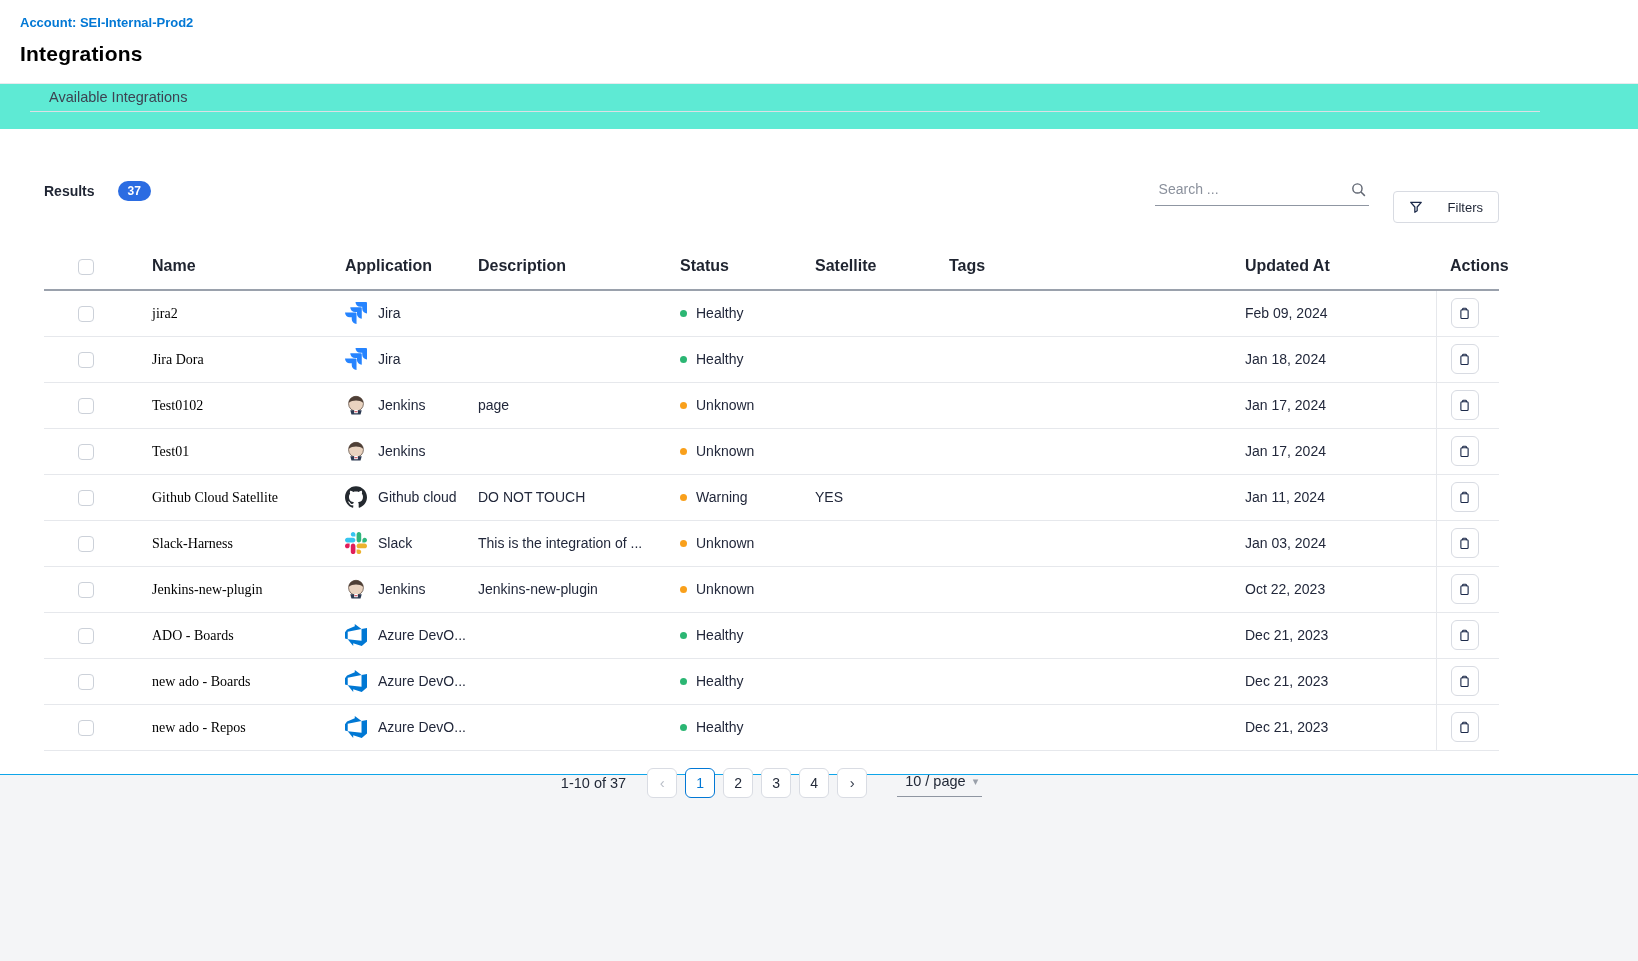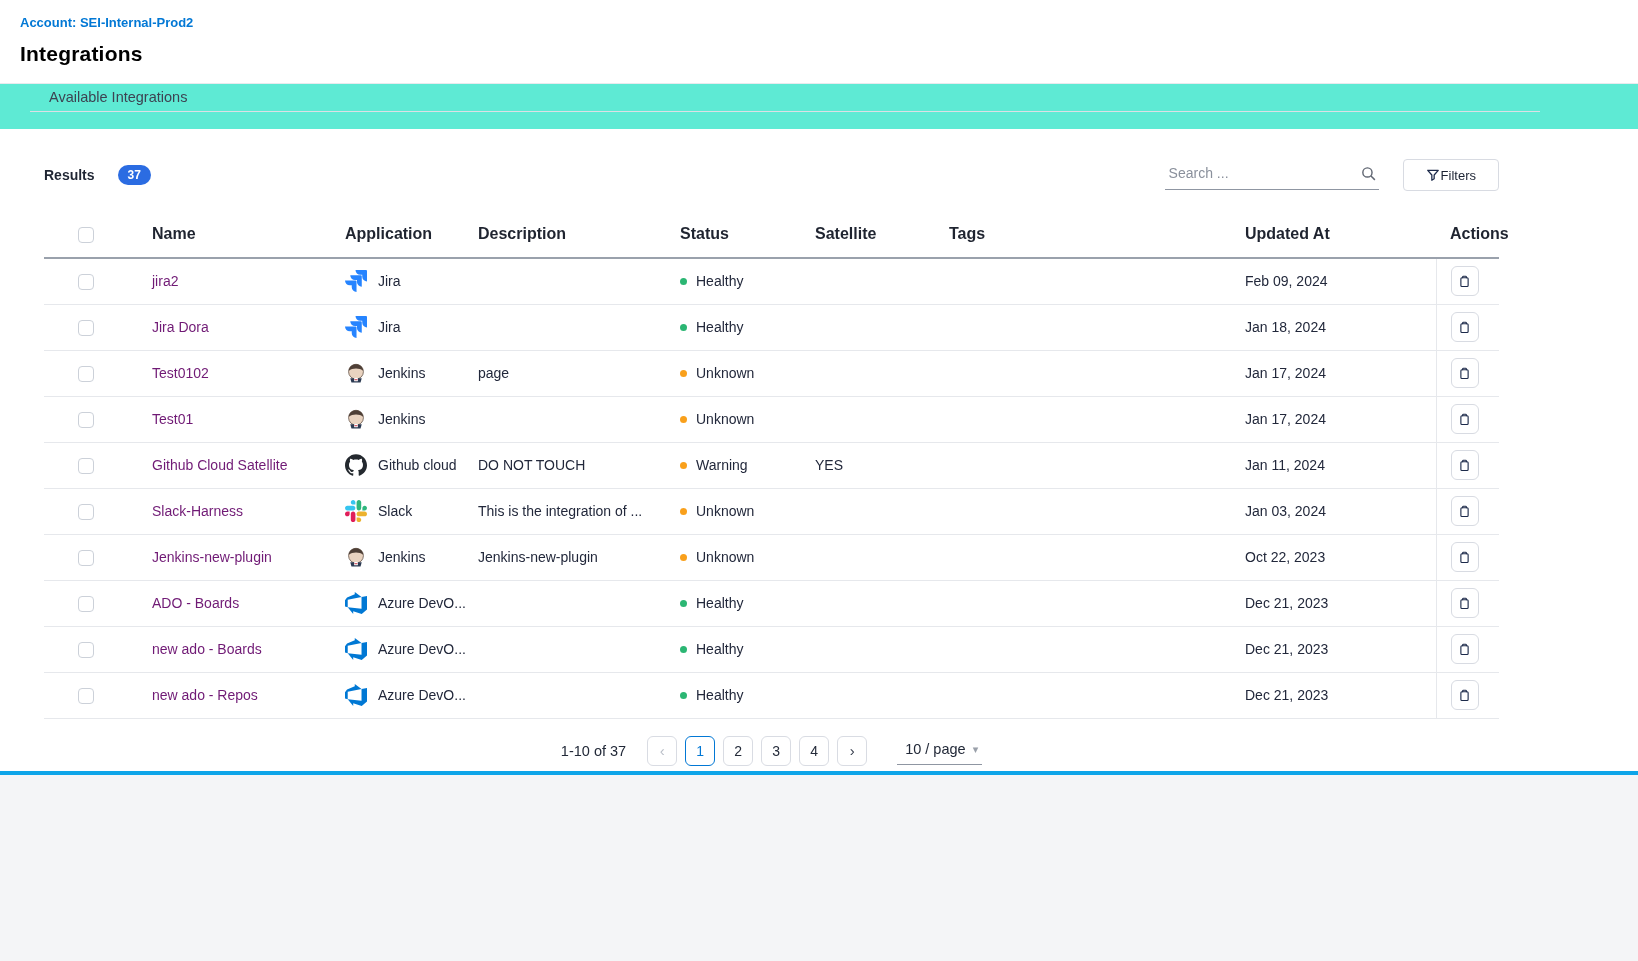--- a/index.html
+++ b/index.html
@@ -15,49 +15,49 @@
   .page-title { font-size:21px; font-weight:700; color:#000000; margin-top:11px; letter-spacing:.2px; }
 
   
   .tab-bar { background:#5eead4; height:45px; padding:0 98px 17px 30px; }
   .tabs { display:flex; height:100%; border-bottom:1px solid #dcdfe5; align-items:stretch; }
   .tab { display:flex; align-items:center; padding:0 19px; margin-right:26px; font-size:14.5px;
          color:#3d4352; cursor:pointer; border-bottom:2px solid transparent; margin-bottom:-1px; }
   .tab.active { color:#0278d5; font-weight:700; border-bottom-color:#0278d5; }
 
   
-  .main { background:#fff; height:646px; border-bottom:4px solid #0ea5e9; }
+  .main { background:#fff; height:646px; border-bottom:1px solid #0ea5e9; }
   .card { margin:0 125px 0 30px; padding:0 14px; }
 
   .toolbar { display:flex; align-items:center; padding:30px 0 26px 0; }
   .results-label { font-size:14px; font-weight:700; color:#1f2533; }
   .results-badge { background:#2b6ce2; color:#fff; font-size:12px; font-weight:700;
                    border-radius:11px; padding:3px 10px; margin-left:23px; }
   .toolbar-spacer { flex:1; }
   .search-box { width:214px; display:flex; align-items:center; border-bottom:1px solid #8f96a2;
                 padding:4px 2px 7px 2px; margin-right:24px; }
   .search-box input { border:none; outline:none; flex:1; font-size:14px; color:#343b49;
                       font-family:"Liberation Sans", sans-serif; background:transparent; }
   .search-box input::placeholder { color:#8a909c; }
-  .filters-btn { display:flex; align-items:center; gap:1px; height:32px; padding:0 22px;
+  .filters-btn { display:flex; align-items:center; gap:25px; height:32px; padding:0 15px;
                  background:#fff; border:1px solid #d8dbe2; border-radius:4px; font-size:13px;
-                 color:#1c2333; font-family:"Liberation Sans", sans-serif; cursor:pointer; }
+                 color:#1c2333; font-family:"Liberation Sans", sans-serif; cursor:pointer;margin-top:32px; }
 
   
   table { width:100%; border-collapse:collapse; table-layout:fixed; }
   thead th { text-align:left; font-size:16px; font-weight:700; color:#1f2430;
              padding:8px 8px 14px 8px; border-bottom:2px solid #9aa1ac; }
   th.cell-check, td.cell-check { padding-left:34px; width:100px; }
   tbody td { font-size:14px; color:#22283b; padding:0 8px; height:46px;
              border-bottom:1px solid #e6e8ec; white-space:nowrap; overflow:hidden; }
   td.cell-actions { border-left:1px solid #e6e8ec; padding-left:14px; }
   th.cell-actions { padding-left:14px; }
   .checkbox { display:inline-block; width:16px; height:16px; border:1.5px solid #ccd1d9;
               border-radius:4px; background:#fff; cursor:pointer; vertical-align:middle; }
-  .name-link { color:#701a75; text-decoration:none; cursor:pointer; }
+  .name-link { color:#000000; text-decoration:none; cursor:pointer;font-family:Liberation Serif, serif; }
   .app { display:flex; align-items:center; gap:11px; }
   .app-icon { width:22px; height:22px; display:inline-flex; }
   .app-icon svg { width:22px; height:22px; }
   .status { display:flex; align-items:center; gap:9px; }
   .dot { width:7px; height:7px; border-radius:50%; }
   .status-healthy .dot { background:#2bb673; }
   .status-warning .dot { background:#f9a01b; }
   .trash-btn { width:28px; height:30px; border:1px solid #d8dbe2; border-radius:6px;
                background:#fff; cursor:pointer; display:inline-flex; align-items:center;
                justify-content:center; padding:0; }

